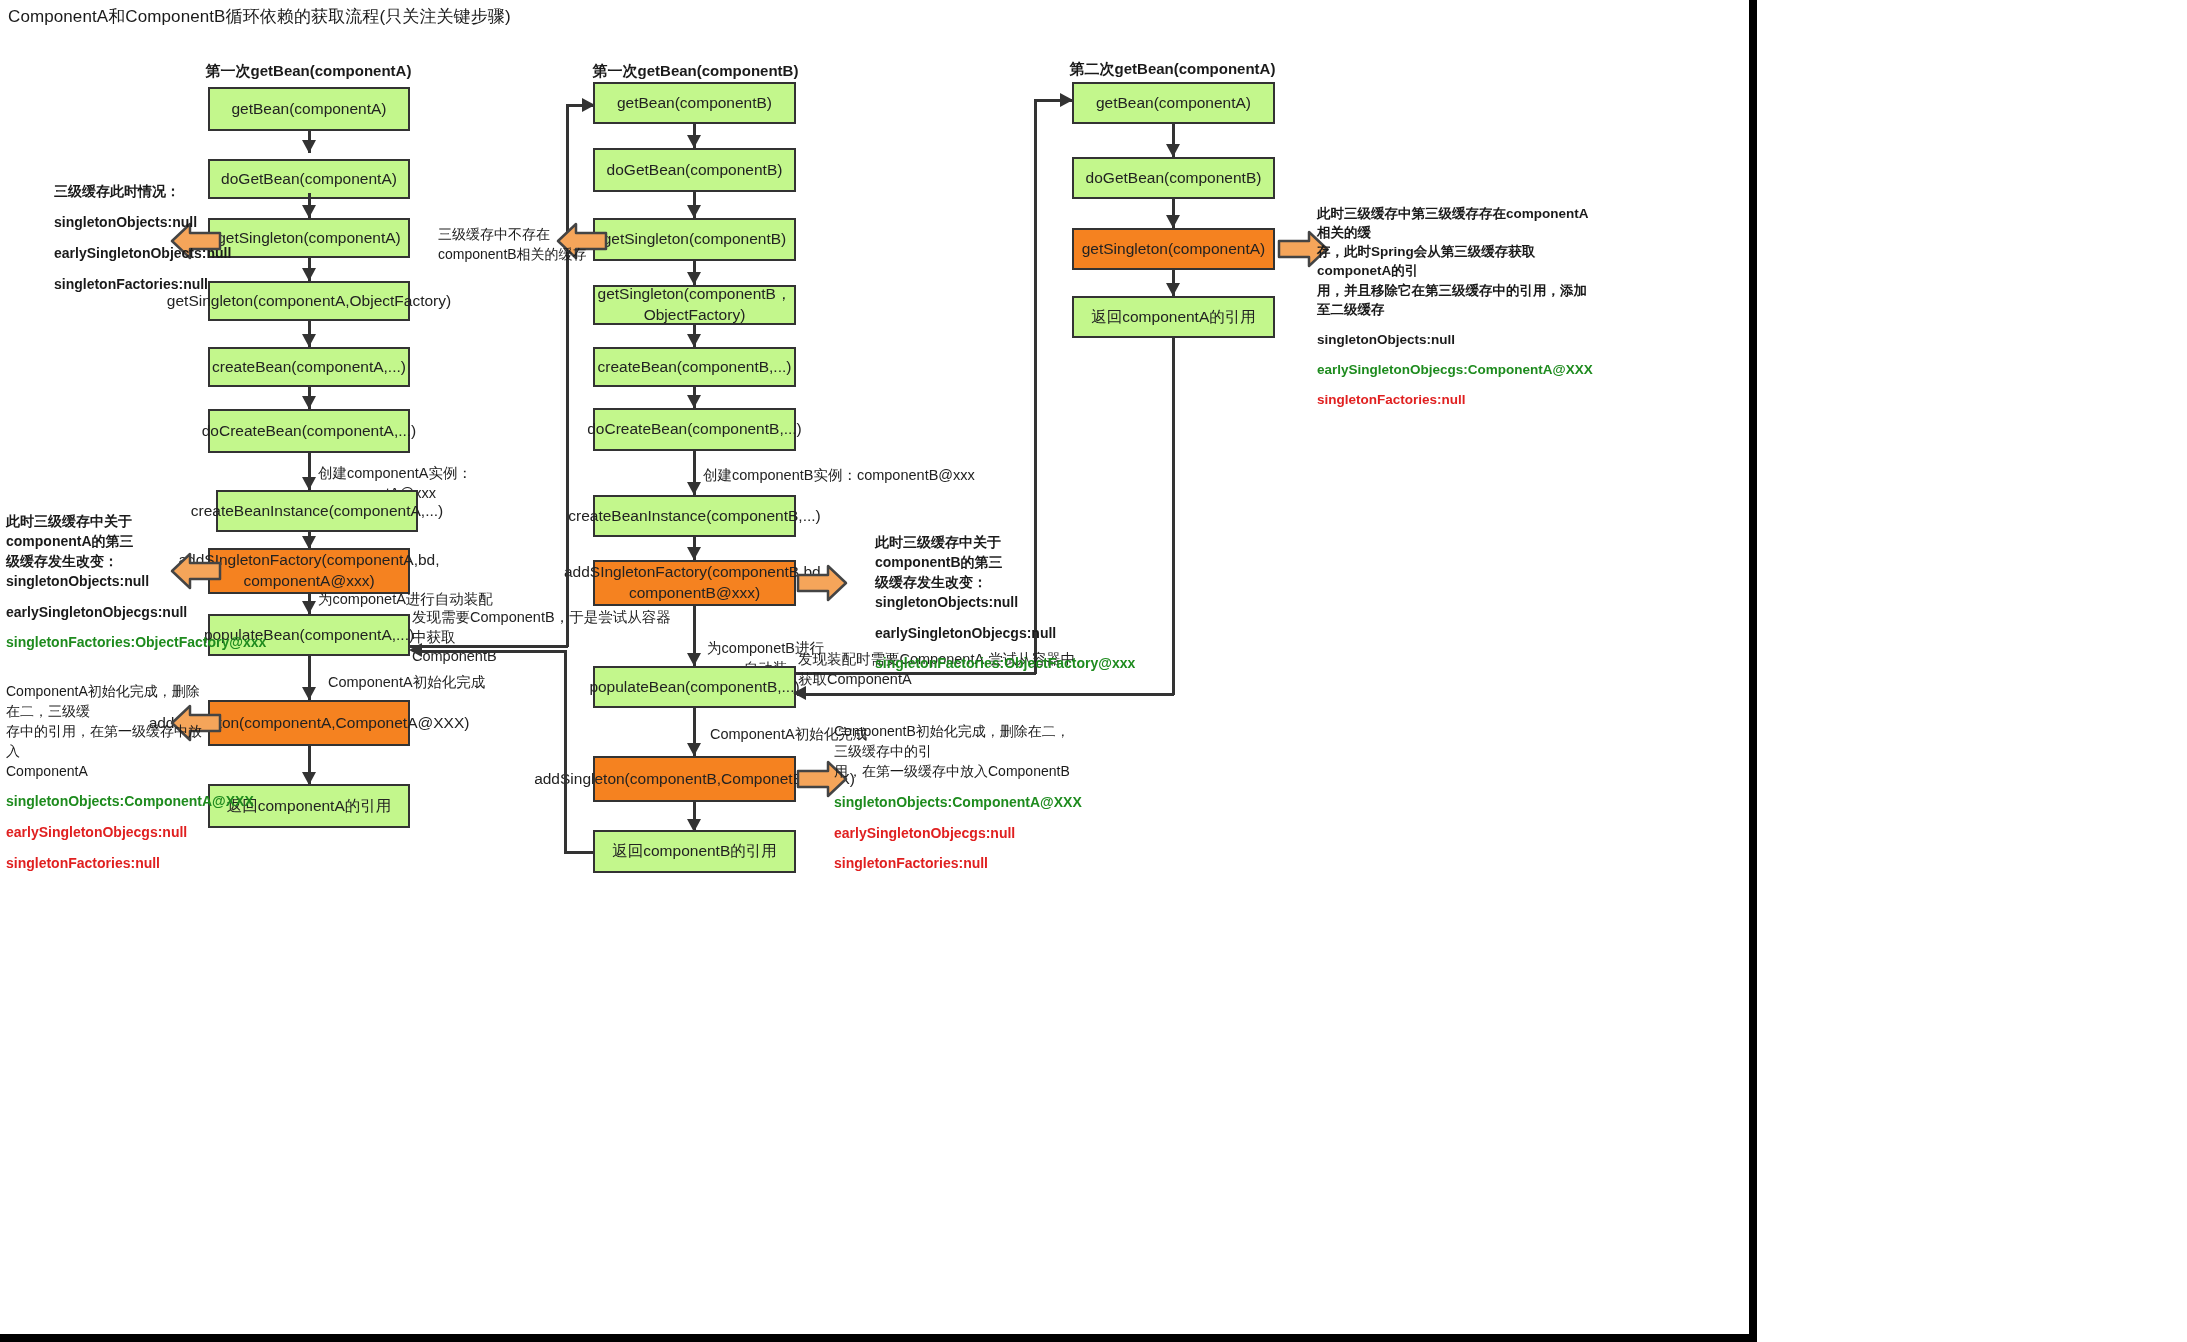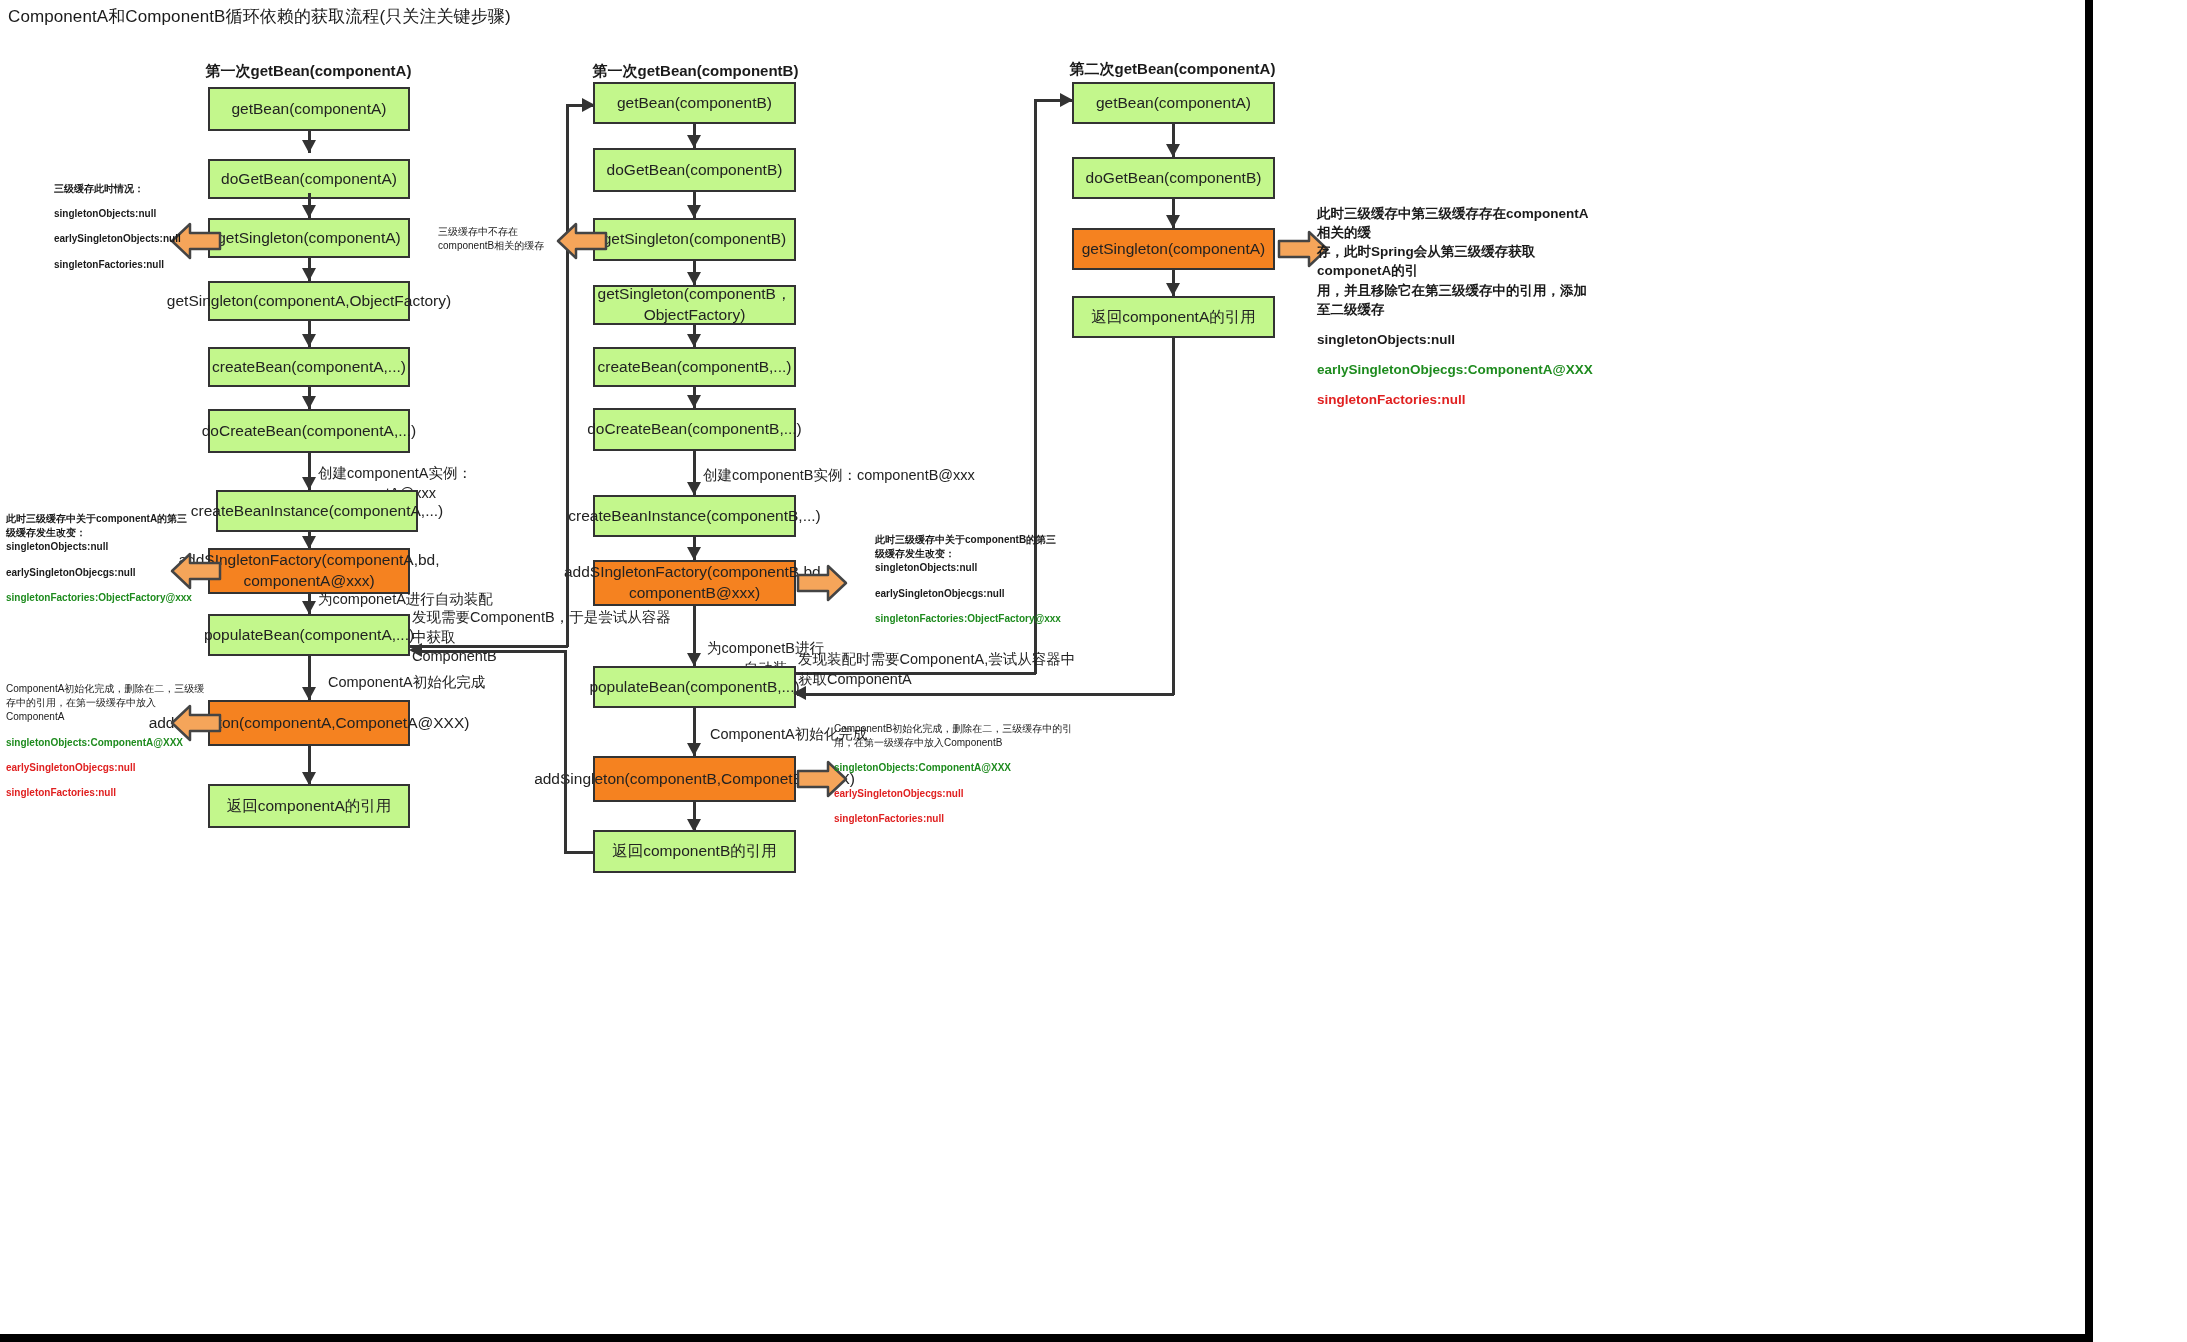--- a/index.html
+++ b/index.html
@@ -3,21 +3,21 @@
 <meta charset="utf-8">
 <style>
   html, body {
     margin: 0;
     padding: 0;
     background: #ffffff;
     font-family: "Liberation Sans", "DejaVu Sans", sans-serif;
   }
   #canvas {
     position: relative;
-    width: 2093px;
+    width: 1757px;
     height: 1342px;
     background: #ffffff;
     overflow: hidden;
   }
   
   .edge-strip {
     position: absolute;
     top: 0;
     right: 0;
     width: 8px;
@@ -108,21 +108,21 @@
   
   .blockarrow {
     position: absolute;
     width: 52px;
     height: 42px;
   }
   .blockarrow svg { display: block; }
 
   .annot {
     position: absolute;
-    font-size: 10px;
+    font-size: 14px;
     line-height: 1.42;
     color: #1a1a1a;
   }
   .annot .hdr { font-weight: bold; display:block; margin-bottom: 2px; white-space: pre-line;}
   .annot .hdr.normal { font-weight: normal; }
   .annot .ln { display: block; margin-top: 11px; white-space: pre-line; }
   .annot .ln.bold { font-weight: bold; }
   .annot .green { color: #1e8b1e; font-weight: bold; }
   .annot .red { color: #e02020; font-weight: bold; }
   .annot .plain { color: #1a1a1a; }

